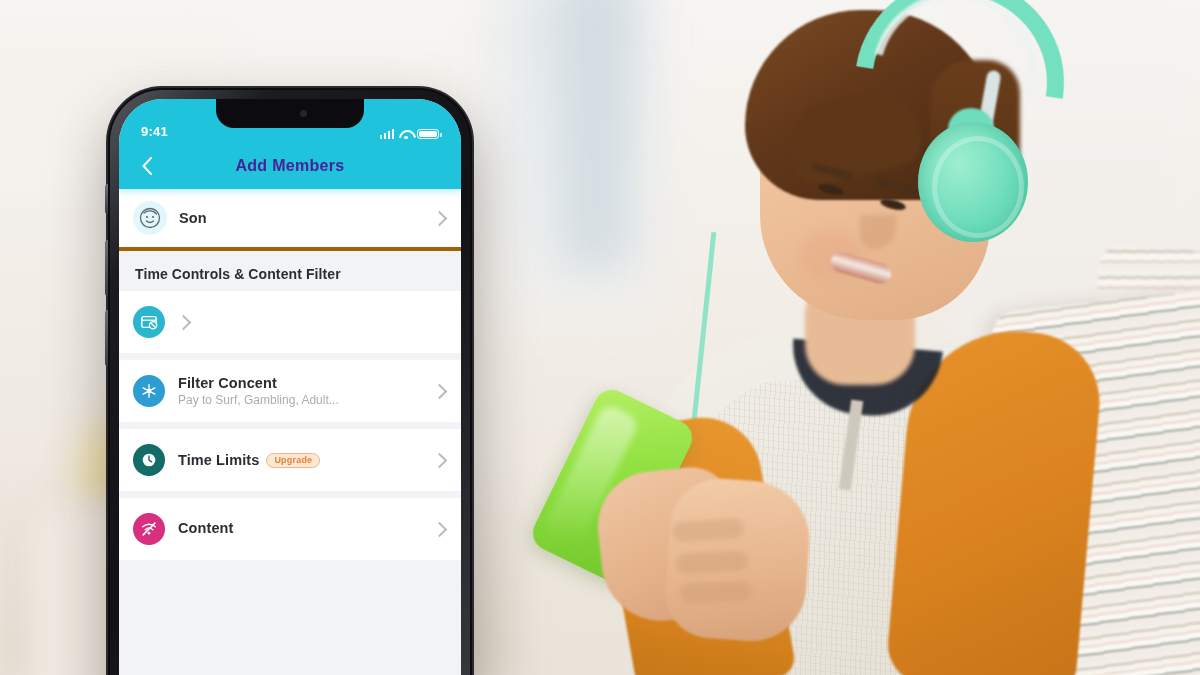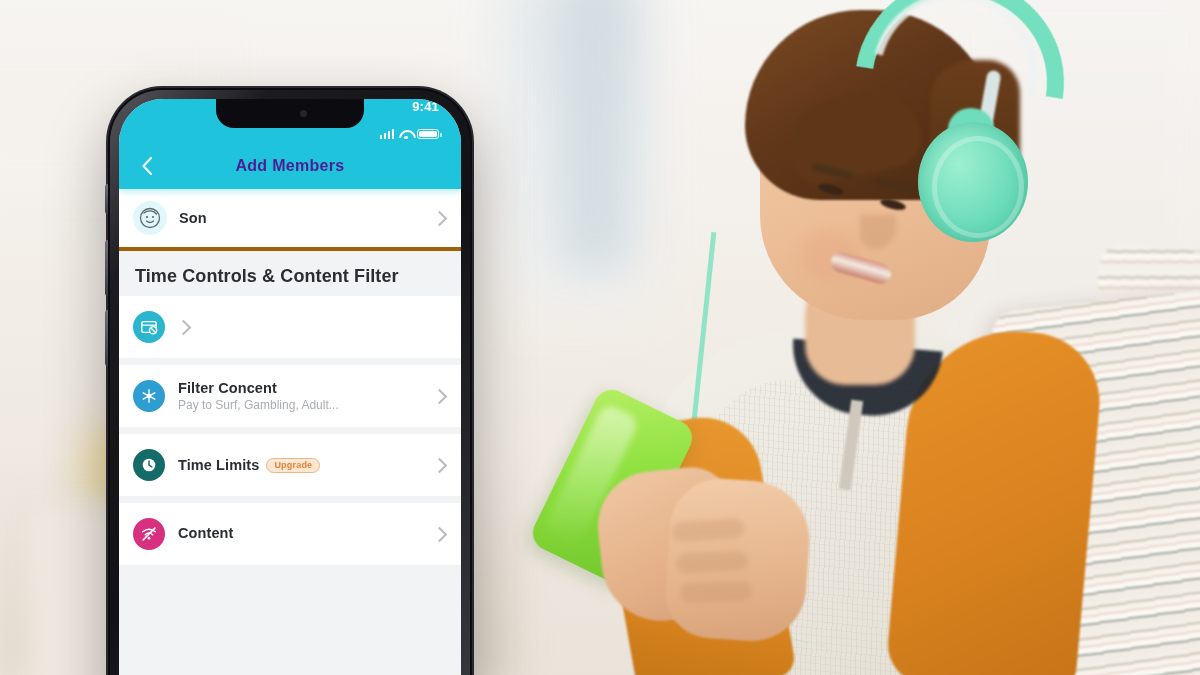--- a/index.html
+++ b/index.html
@@ -407,21 +407,20 @@
     background: #1fc4dc;
     display: flex;
     align-items: flex-end;
     justify-content: space-between;
     padding: 0 22px 4px 22px;
     box-sizing: border-box;
     color: #ffffff;
     font-size: 13px;
     font-weight: bold;
     letter-spacing: .2px;
-    flex-direction: column;
   }
   .notch {
     position: absolute;
     left: 50%; top: 0;
     transform: translateX(-50%);
     width: 148px; height: 29px;
     background: #0c0c10;
     border-radius: 0 0 18px 18px;
     display: flex;
     align-items: center;
@@ -563,21 +562,21 @@
     font-size: 9px;
     font-weight: bold;
     color: #e0843c;
     background: #fbe7d2;
     border: 1px solid #efb684;
     border-radius: 9px;
     padding: 1.5px 7px;
     letter-spacing: .2px;
   }
   .section-head {
-    font-size: 18px;
+    font-size: 14px;
     font-weight: bold;
     color: #2a2e33;
     padding: 15px 0 9px 16px;
     letter-spacing: .1px;
   }
 </style>
 </head>
 <body>
 
 <div id="stage">

